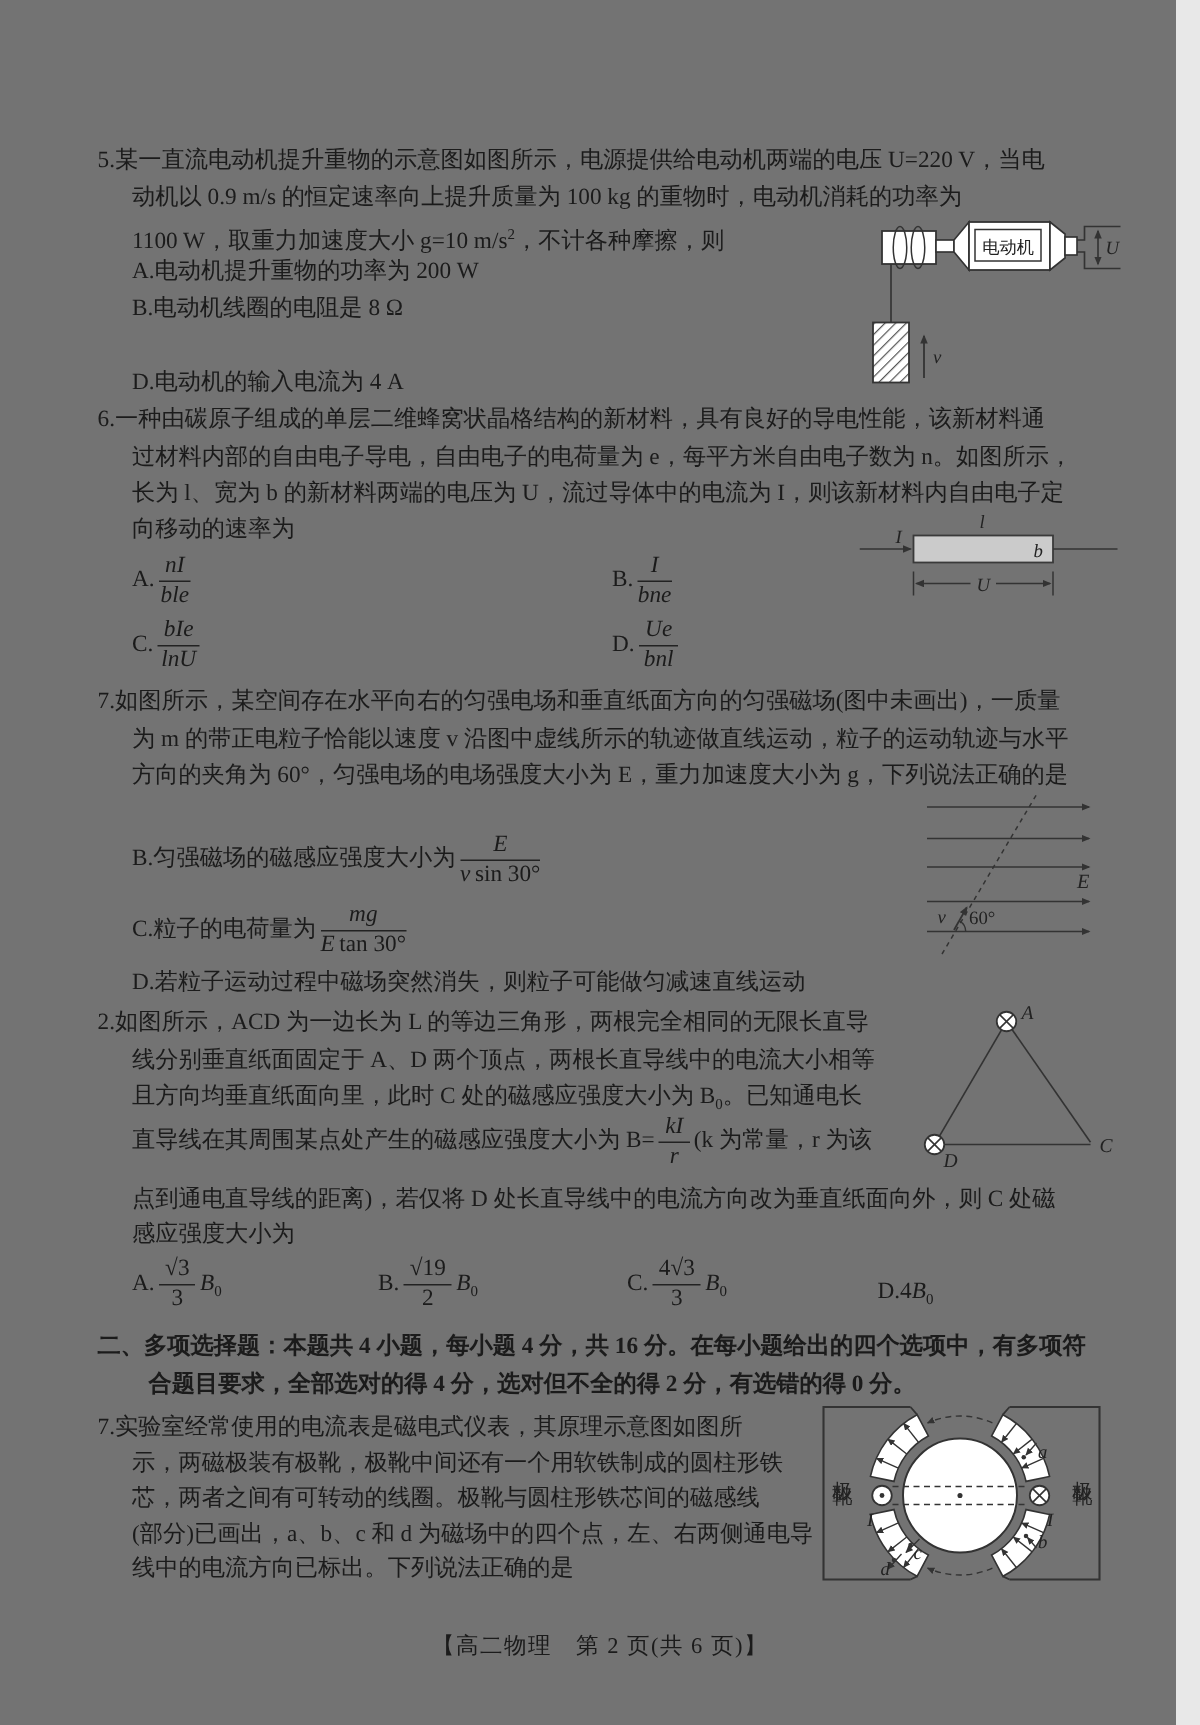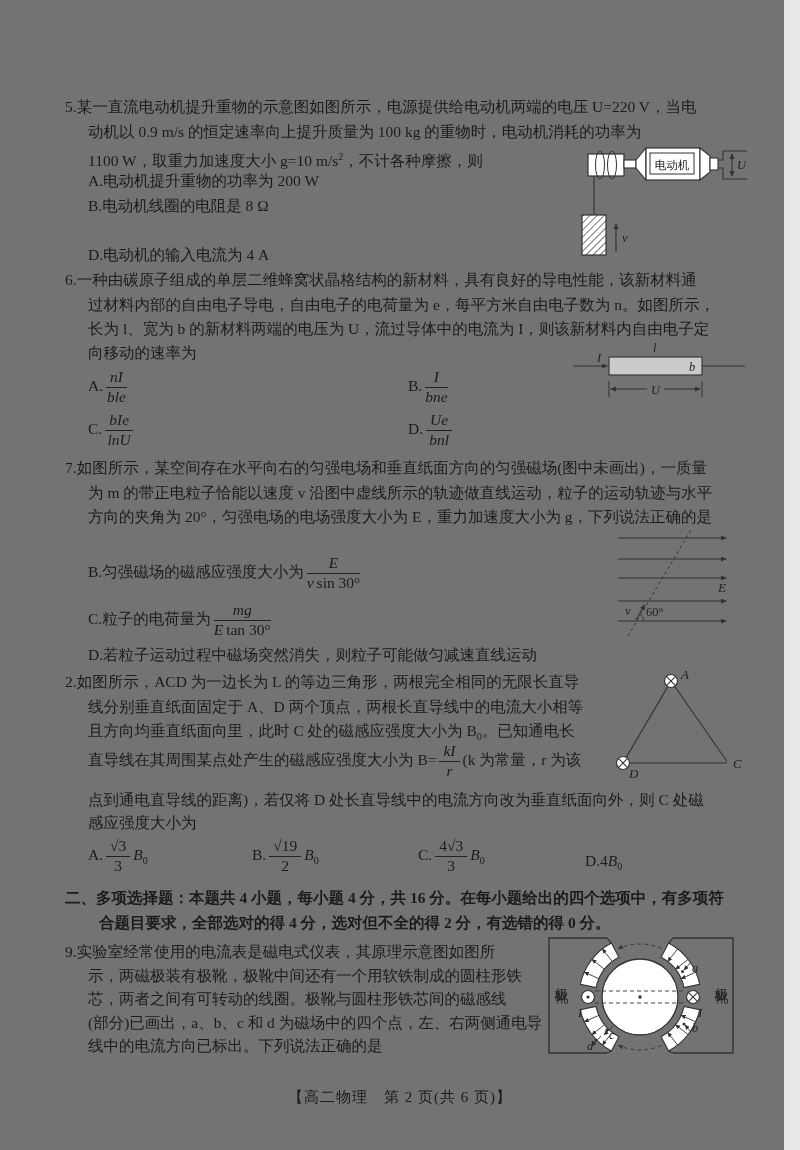--- a/index.html
+++ b/index.html
@@ -101,21 +101,21 @@
     <line x1="129" y1="24" x2="172" y2="24" stroke="#333" stroke-width="1.1"></line>
     <line x1="36" y1="39" x2="36" y2="55" stroke="#333" stroke-width="1"></line>
     <line x1="129" y1="39" x2="129" y2="55" stroke="#333" stroke-width="1"></line>
     <line x1="74" y1="47" x2="38" y2="47" stroke="#333" stroke-width="1" marker-end="url(#ar6)"></line>
     <line x1="91" y1="47" x2="127" y2="47" stroke="#333" stroke-width="1" marker-end="url(#ar6)"></line>
     <text x="78" y="52" class="sv-var">U</text>
   </svg>
 
   <div class="ln" style="left:65px;top:457px">7.如图所示，某空间存在水平向右的匀强电场和垂直纸面方向的匀强磁场(图中未画出)，一质量</div>
   <div class="ln" style="left:88px;top:482px">为 m 的带正电粒子恰能以速度 v 沿图中虚线所示的轨迹做直线运动，粒子的运动轨迹与水平</div>
-  <div class="ln" style="left:88px;top:506px">方向的夹角为 20°，匀强电场的电场强度大小为 E，重力加速度大小为 g，下列说法正确的是</div>
+  <div class="ln" style="left:88px;top:506px">方向的夹角为 60°，匀强电场的电场强度大小为 E，重力加速度大小为 g，下列说法正确的是</div>
   <div class="ln" style="left:88px;top:555px">
     <span>B.匀强磁场的磁感应强度大小为</span><span class="frac"><span class="num var">E</span><span class="den"><span class="var">v</span><span class="fn">sin 30°</span></span></span>
   </div>
   <div class="ln" style="left:88px;top:602px">
     <span>C.粒子的电荷量为</span><span class="frac"><span class="num var">mg</span><span class="den"><span class="var">E</span><span class="fn">tan 30°</span></span></span>
   </div>
   <div class="ln" style="left:88px;top:644px">D.若粒子运动过程中磁场突然消失，则粒子可能做匀减速直线运动</div>
 
   <svg class="fig" style="left:612px;top:522px" width="125" height="122" viewBox="0 0 125 122">
     <defs>
@@ -171,21 +171,21 @@
     <line x1="8.4" y1="90.4" x2="17.6" y2="99.6" stroke="#333" stroke-width="1.1"></line>
     <line x1="17.6" y1="90.4" x2="8.4" y2="99.6" stroke="#333" stroke-width="1.1"></line>
     <text x="71" y="11" class="sv-var" style="font-size:13px">A</text>
     <text x="19" y="110" class="sv-var" style="font-size:13px">D</text>
     <text x="123" y="100" class="sv-var" style="font-size:13px">C</text>
   </svg>
 
   <div class="ln bold" style="left:65px;top:887px">二、多项选择题：本题共 4 小题，每小题 4 分，共 16 分。在每小题给出的四个选项中，有多项符</div>
   <div class="ln bold" style="left:99px;top:912px">合题目要求，全部选对的得 4 分，选对但不全的得 2 分，有选错的得 0 分。</div>
 
-  <div class="ln" style="left:65px;top:941px">9.实验室经常使用的电流表是磁电式仪表，其原理示意图如图所</div>
+  <div class="ln" style="left:65px;top:941px">7.实验室经常使用的电流表是磁电式仪表，其原理示意图如图所</div>
   <div class="ln" style="left:88px;top:988px">芯，两者之间有可转动的线圈。极靴与圆柱形铁芯间的磁感线</div>
   <div class="ln" style="left:88px;top:965px">示，两磁极装有极靴，极靴中间还有一个用软铁制成的圆柱形铁</div>
   <div class="ln" style="left:88px;top:1012px">(部分)已画出，a、b、c 和 d 为磁场中的四个点，左、右两侧通电导</div>
   <div class="ln" style="left:88px;top:1035px">线中的电流方向已标出。下列说法正确的是</div>
 
   <svg class="fig" style="left:545px;top:936px" width="195" height="122" viewBox="0 0 195 122">
     <defs>
       <marker id="ar9" markerWidth="7" markerHeight="7" refX="4.5" refY="2.25" orient="auto" markerUnits="userSpaceOnUse">
         <path d="M0,0 L5,2.25 L0,4.5 Z" fill="#333"></path>
       </marker>

